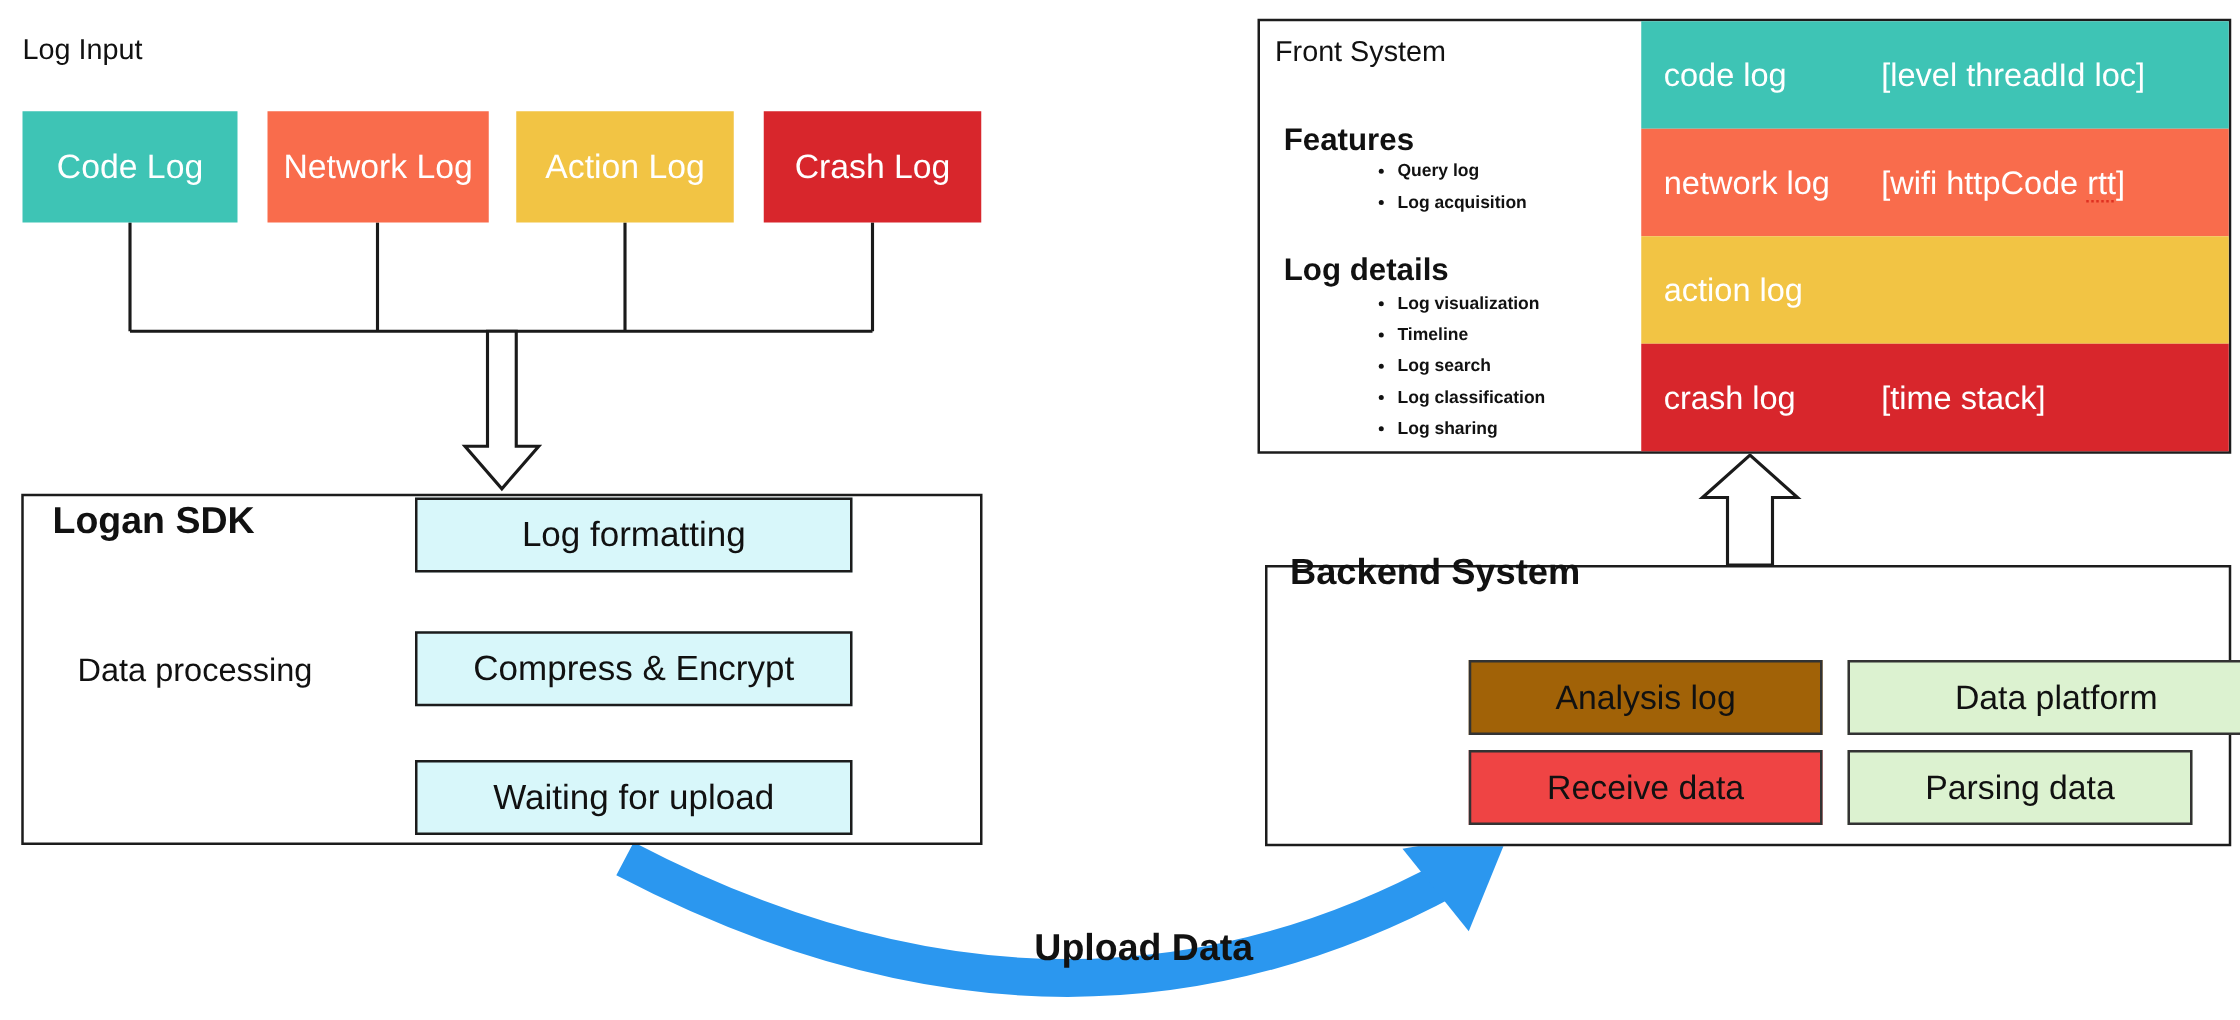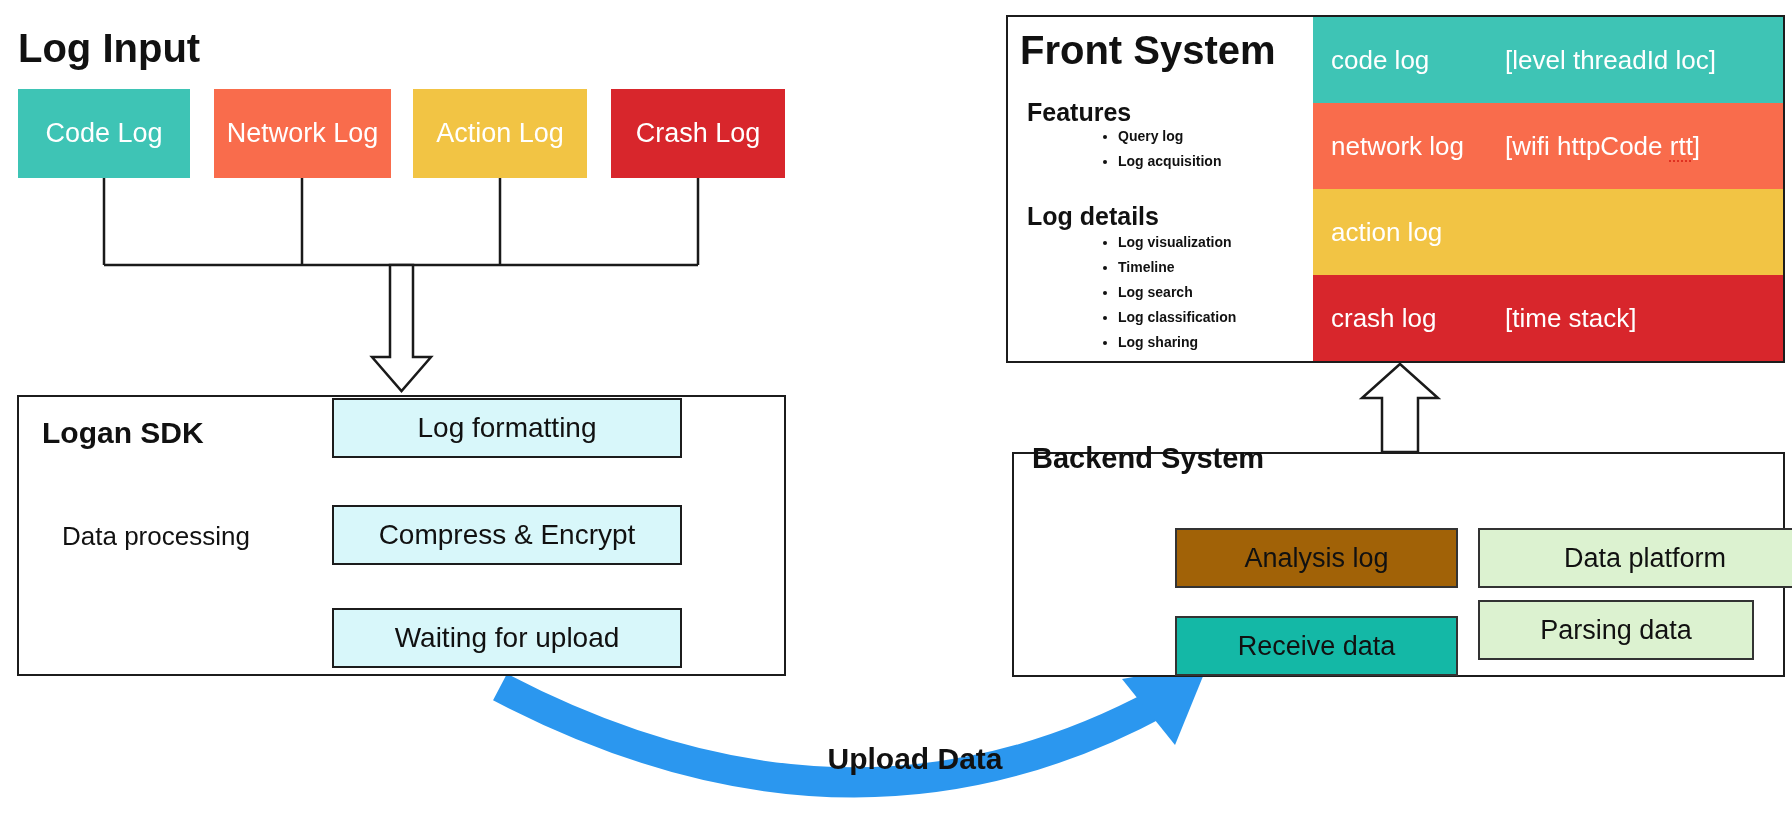--- a/index.html
+++ b/index.html
@@ -1,21 +1,21 @@
 <!DOCTYPE html>
 <html><head>
 <meta charset="utf-8">
 <style>
   html,body{margin:0;padding:0;background:#fff;}
   .canvas{position:relative;width:1792px;height:816px;background:#fff;overflow:hidden;
           font-family:"Liberation Sans",sans-serif;color:#111;}
   .abs{position:absolute;}
   svg.layer{position:absolute;left:0;top:0;width:1792px;height:816px;}
 
-  .section-title{font-weight:bold;font-size:40px;letter-spacing:0;}
+  .section-title{font-weight:normal;font-size:23px;letter-spacing:0;}
   .input-box{position:absolute;top:89px;height:89px;display:flex;align-items:center;justify-content:center;
              color:#fff;font-size:27px;}
   .outline-box{position:absolute;border:2px solid #1c1c1c;background:#fff;box-sizing:border-box;}
   .step-box{position:absolute;left:332px;width:350px;height:60px;border:2px solid #1c1c1c;box-sizing:border-box;
             display:flex;align-items:center;justify-content:center;font-size:28px;color:#111;}
   .side-label{position:absolute;font-size:26px;color:#111;}
   .box-title{position:absolute;font-weight:bold;font-size:30px;color:#111;}
 
   .fs-heading{position:absolute;font-weight:bold;font-size:25px;}
   .fs-list{position:absolute;margin:0;padding-left:20px;list-style:disc outside;}
@@ -64,21 +64,21 @@
     <span>Network Log</span>
   </div>
   <div class="input-box" style="left: 413px; width: 174px; background-color: rgb(242, 196, 68);">
     <span>Action Log</span>
   </div>
   <div class="input-box" style="left: 611px; width: 174px; background-color: rgb(216, 38, 44);">
     <span>Crash Log</span>
   </div>
 
   <div class="outline-box" style="left:17px;top:395px;width:769px;height:281px;"></div>
-  <div class="box-title" style="left:42px;top:416px;">Logan SDK</div>
+  <div class="box-title" style="left:42px;top:400px;">Logan SDK</div>
   <div class="side-label" style="left:62px;top:521px;">Data processing</div>
 
   <div class="step-box" style="top: 398px; background-color: rgb(216, 247, 250);">
     <span>Log formatting</span>
   </div>
   <div class="step-box" style="top: 505px; background-color: rgb(216, 247, 250);">
     <span>Compress &amp; Encrypt</span>
   </div>
   <div class="step-box" style="top: 608px; background-color: rgb(216, 247, 250);">
     <span>Waiting for upload</span>
@@ -126,20 +126,20 @@
 
   <div class="outline-box" style="left:1012px;top:452px;width:773px;height:225px;"></div>
   <div class="box-title" style="left:1032px;top:442px;font-size:29px;">Backend System</div>
 
   <div class="green-box" style="left: 1175px; top: 528px; width: 283px; background-color: #a16207;">
     <span>Analysis log</span>
   </div>
   <div class="green-box" style="left: 1478px; top: 528px; width: 334px; background-color: rgb(220, 242, 208);">
     <span>Data platform</span>
   </div>
-  <div class="green-box" style="left: 1175px; top: 616px; width: 283px; background-color: #14b8a6;">
+  <div class="green-box" style="left: 1175px; top: 600px; width: 283px; background-color: #ef4444;">
     <span>Receive data</span>
   </div>
   <div class="green-box" style="left: 1478px; top: 600px; width: 276px; background-color: rgb(220, 242, 208);">
     <span>Parsing data</span>
   </div>
 
 </div>
 
 </body></html>

